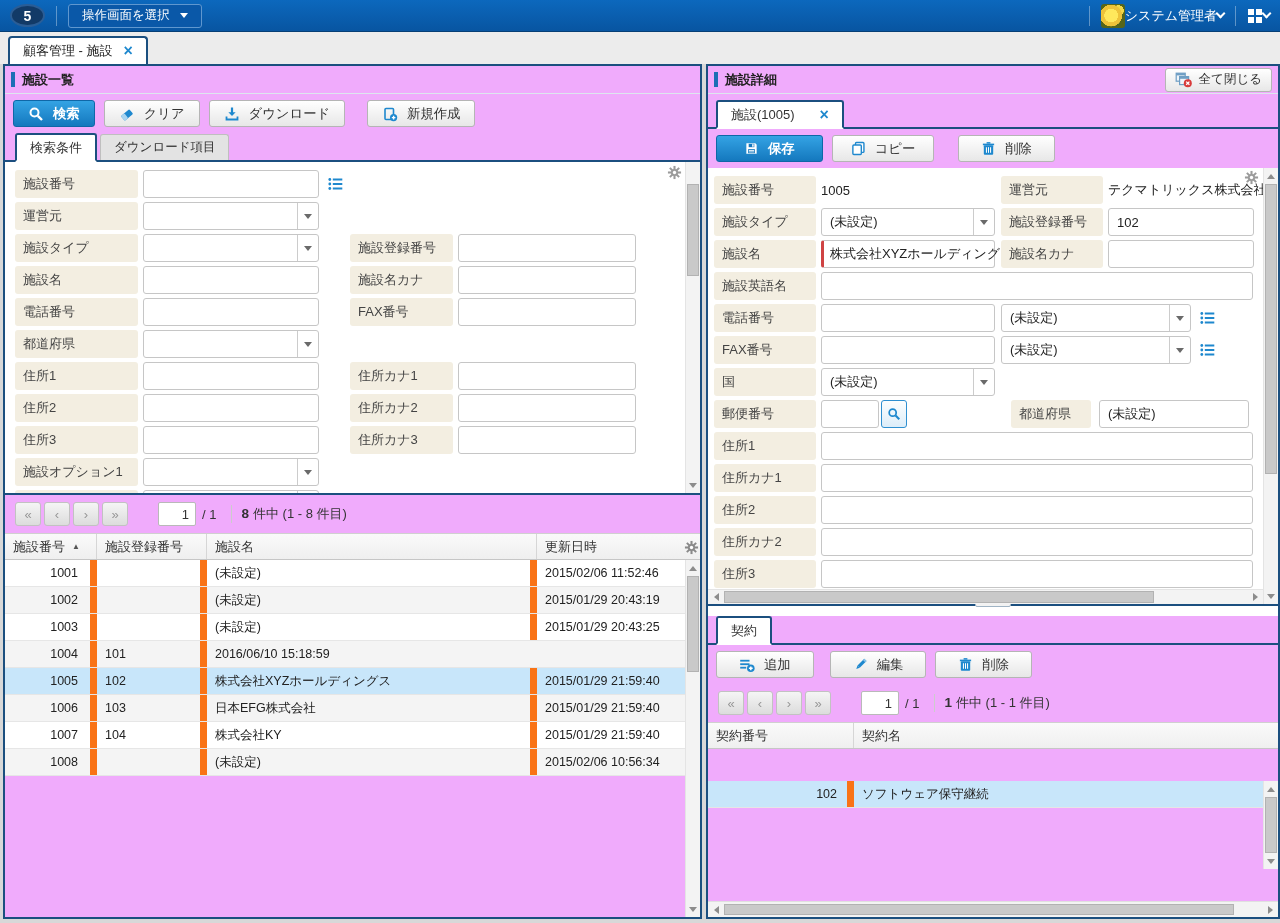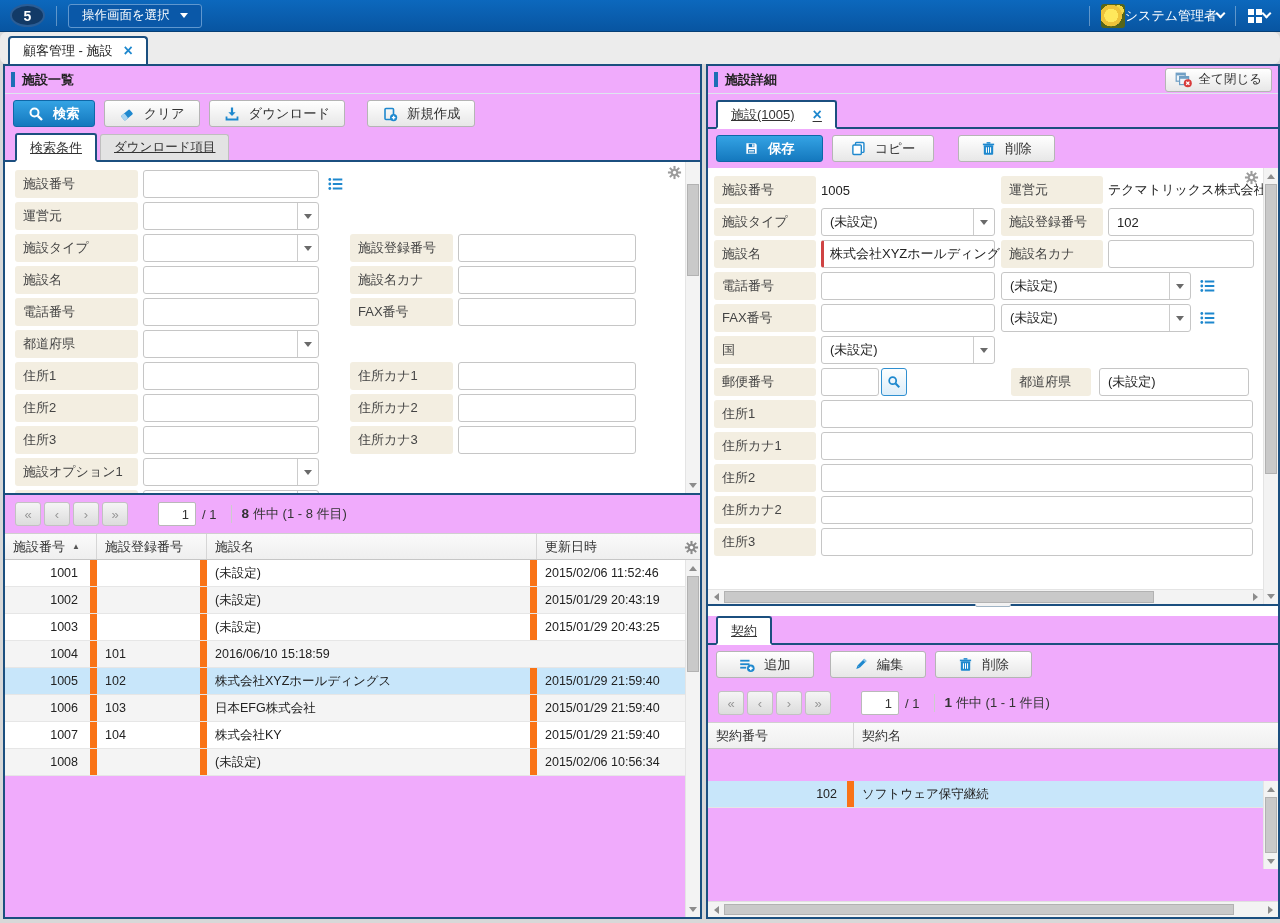--- a/index.html
+++ b/index.html
@@ -18,21 +18,21 @@
   .screen-select { height:24px; background:#0a58a8; border:1px solid #5f97cf; border-radius:3px; color:#fff;
                    display:flex; align-items:center; gap:10px; padding:0 13px; font-size:12.5px; cursor:pointer; }
   .tri-w { width:0; height:0; border-left:4px solid transparent; border-right:4px solid transparent; border-top:5px solid #fff; }
   .tb-right { margin-left:auto; display:flex; align-items:center; color:#fff; }
   .avatar { width:24px; height:24px; border-radius:3px;
             background: radial-gradient(circle at 42% 48%, #ffe85c 0 36%, #edc33a 37% 58%, rgba(0,0,0,0) 59%),
                         radial-gradient(circle at 72% 28%, #f2d84a 0 22%, rgba(0,0,0,0) 23%), #55651a; }
   .chev { width:7px; height:7px; border-right:2px solid #fff; border-bottom:2px solid #fff;
           transform:rotate(45deg); margin-top:-4px; }
   
-  .tabstrip { height:32px; background:#ececec; display:flex; align-items:flex-end; padding-left:8px;border-radius:7px; }
+  .tabstrip { height:32px; background:#ececec; display:flex; align-items:flex-end; padding-left:8px; }
   .ws-tab { height:28px; background:#fff; border:2px solid #1b4f7f; border-bottom:none; border-radius:4px 4px 0 0;
             display:flex; align-items:center; gap:11px; padding:0 13px; color:#222; }
   .x-close { color:#1e88ce; font-weight:bold; font-size:16px; line-height:1; cursor:pointer; }
   
   .main { display:flex; gap:4px; padding-left:3px; height:855px; }
   .panel { background:#f0abfc; border:2px solid #1b4f7f; display:flex; flex-direction:column; position:relative; }
   .panel.pl { width:699px; flex:none; }
   .panel.pr { flex:1; }
   .phead { height:28px; display:flex; align-items:center; padding:0 6px; flex:none; border-bottom:1px solid #dde6ef; }
   .accent { width:4px; height:15px; background:#1b6fb5; margin-right:7px; flex:none; }
@@ -41,23 +41,23 @@
   .toolbar { display:flex; align-items:center; padding:6px 8px; flex:none; }
   .btn { height:27px; display:inline-flex; align-items:center; gap:9px; padding:0 14px;
          background:linear-gradient(#ffffff,#e7e7e7); border:1px solid #b5b5b5; border-radius:3px;
          color:#333; cursor:pointer; white-space:nowrap; }
   .btn.primary { background:linear-gradient(#34a3e4,#1478be); border-color:#0f67a7; color:#fff; font-weight:bold; }
   .btn.small { height:24px; padding:0 9px; gap:6px; font-size:12.5px; }
   .mlg { margin-left:22px; }
   .mls { margin-left:9px; }
   
   .tabs { display:flex; align-items:flex-end; padding-left:10px; border-bottom:2px solid #1b4f7f; flex:none; }
-  .tab { height:26px; display:flex; align-items:center; gap:18px; padding:0 13px; margin-right:3px;
+  .tab { height:26px; display:flex; align-items:center; gap:25px; padding:0 13px; margin-right:3px;
          background:#e3e3e3; border:1px solid #bfbfbf; border-bottom:none; border-radius:3px 3px 0 0;
-         color:#333; font-size:12.5px; cursor:pointer;text-decoration:underline; }
+         color:#333; font-size:12.5px; cursor:pointer; }
   .tab.active { background:#fff; border:2px solid #1b4f7f; border-bottom:2px solid #fff; margin-bottom:-2px;
                 height:29px; font-size:13px; }
   
   .sform { height:333px; position:relative; overflow:hidden; border-bottom:2px solid #1b4f7f; flex:none; background:#fff; }
   .fcolL { position:absolute; left:10px; top:8px; }
   .fcolR { position:absolute; left:345px; top:72px; }
   .frow { display:flex; align-items:center; height:28px; margin-bottom:4px; }
   .flabel { width:123px; height:28px; background:#f3eee1; border-radius:3px; padding:0 8px;
             display:flex; align-items:center; color:#444; flex:none; }
   .fcolR .flabel { width:103px; }
@@ -550,20 +550,24 @@
         <div class="dlabel ml6">施設登録番号</div>
         <div class="dctl dw-r">102</div>
       </div>
       <div class="drow">
         <div class="dlabel">施設名</div>
         <div class="dctl dw-s req">株式会社XYZホールディングス</div>
         <div class="dlabel ml6">施設名カナ</div>
         <div class="dctl dw-r"></div>
       </div>
       <div class="drow">
+        <div class="dlabel">施設英語名</div>
+        <div class="dctl dw-full"></div>
+      </div>
+      <div class="drow">
         <div class="dlabel">電話番号</div>
         <div class="dctl dw-s"></div>
         <div class="dctl dw-ph dsel ml6">
           <span style="flex:1; padding-left:8px;">(未設定)</span>
           <span class="selarr">
               <i class="tri-g"></i>
             </span>
         </div>
         <span class="licon">
           <svg width="17" height="16" viewBox="0 0 16 16">

